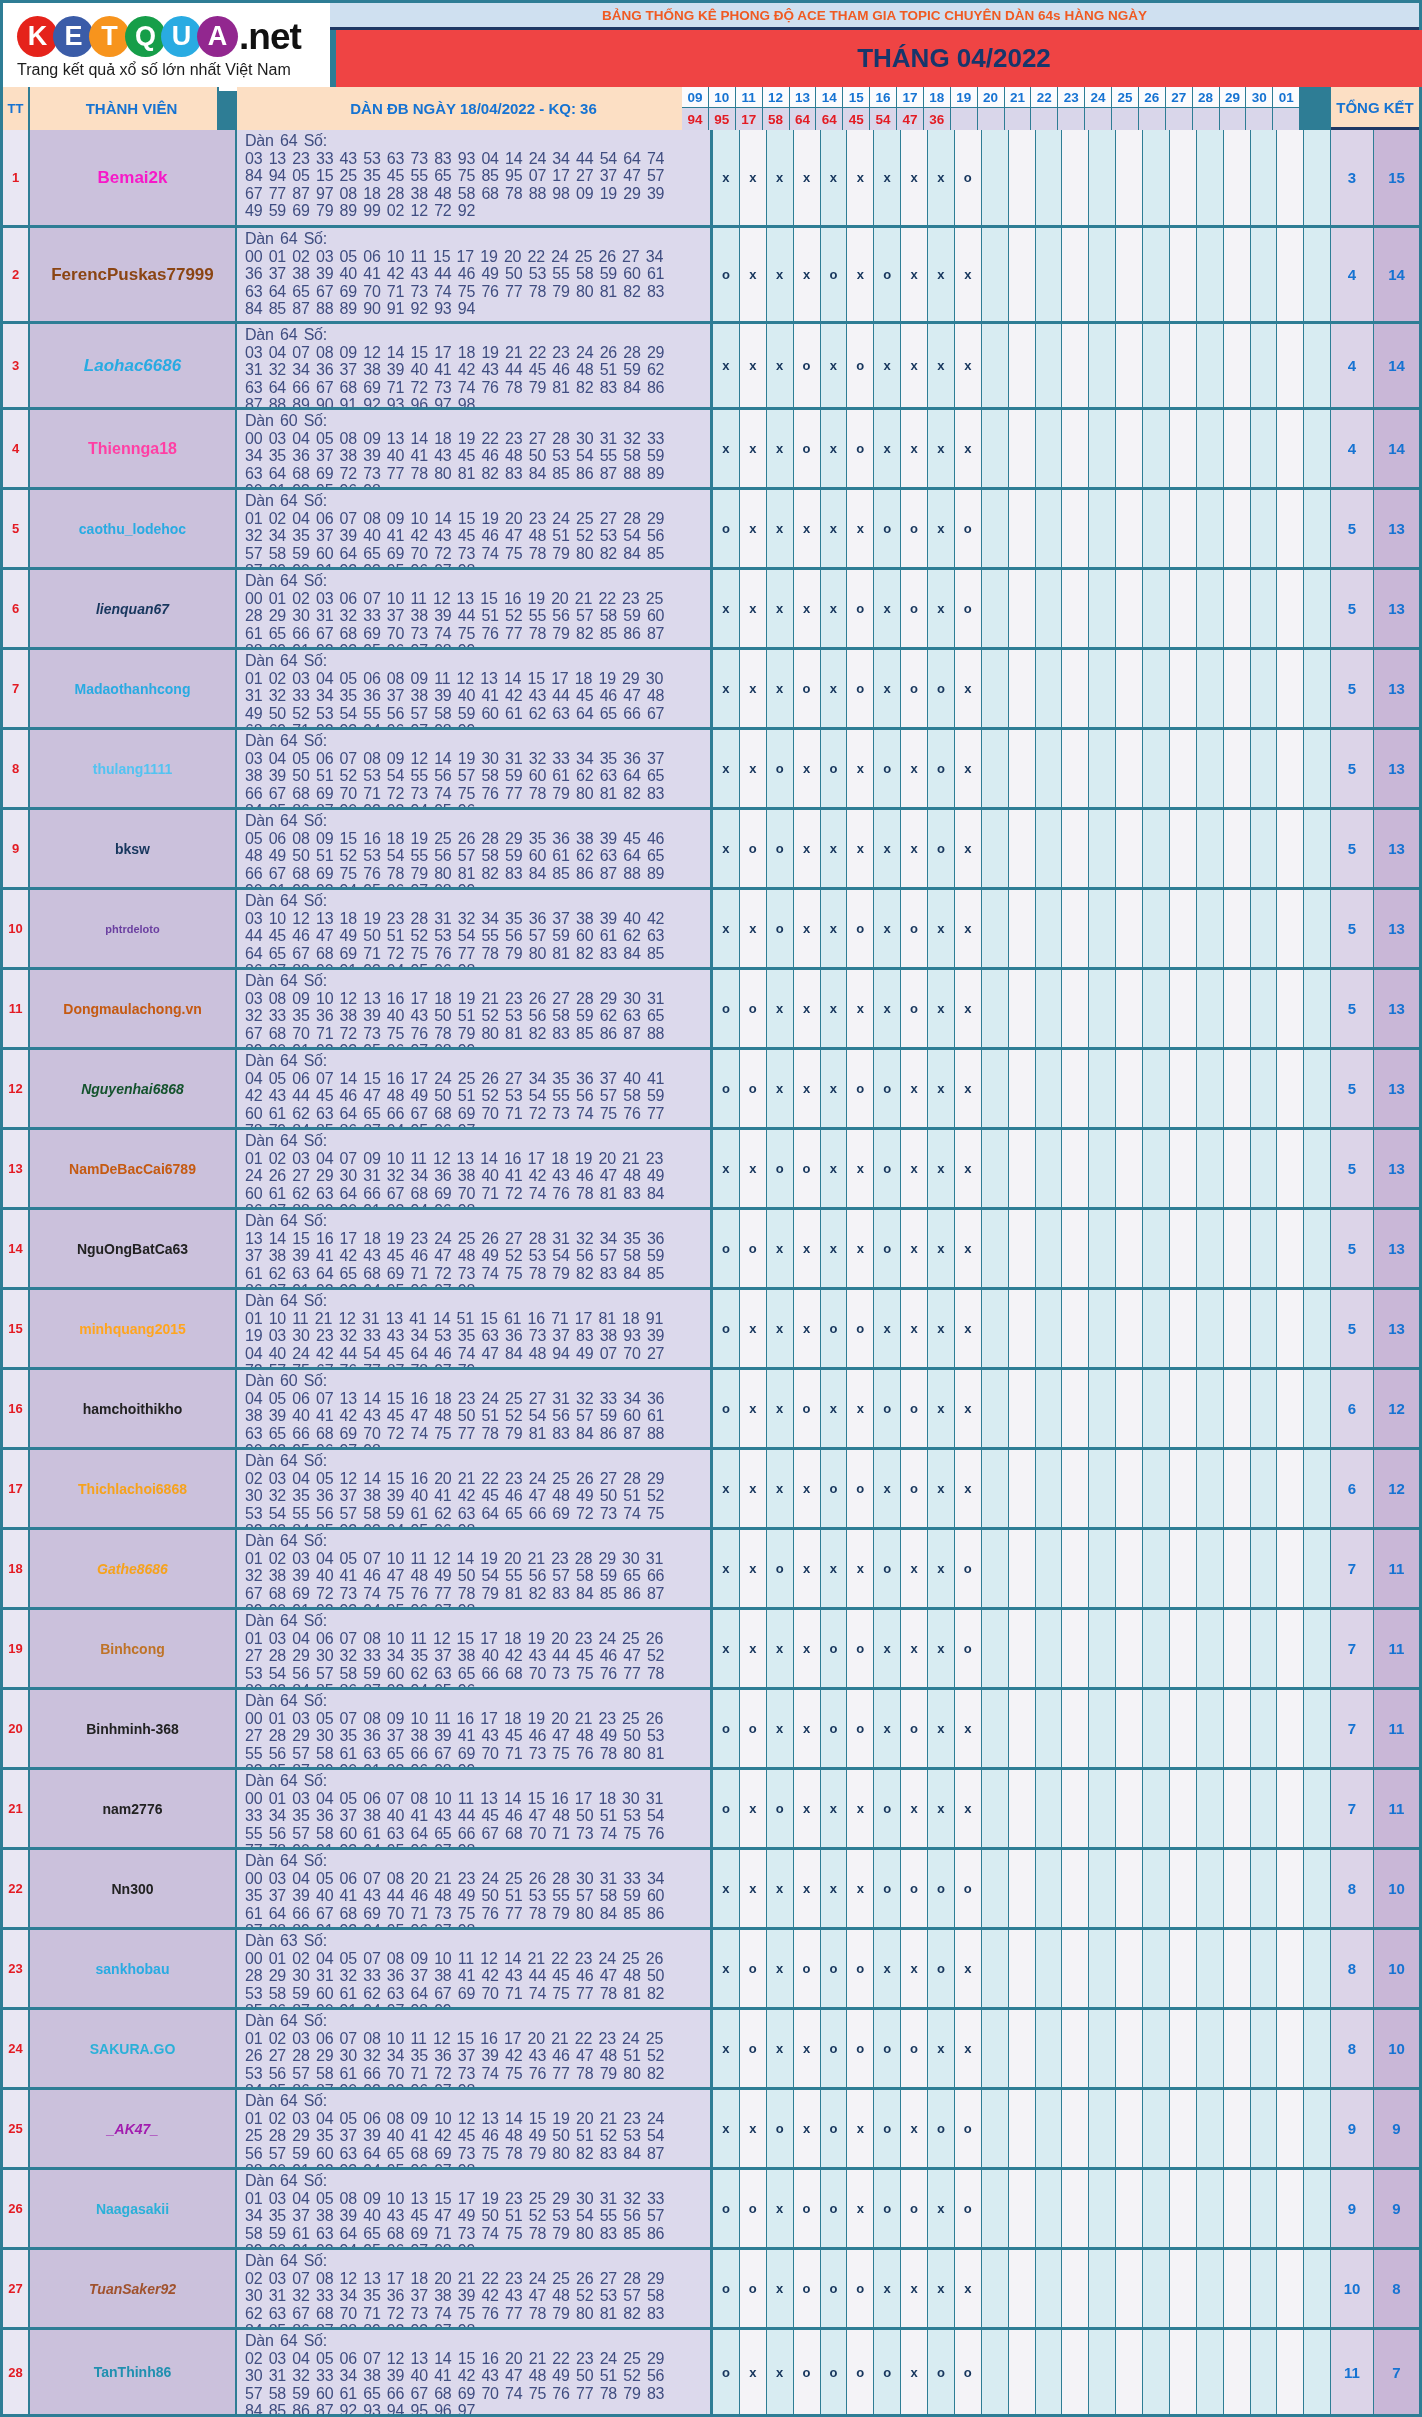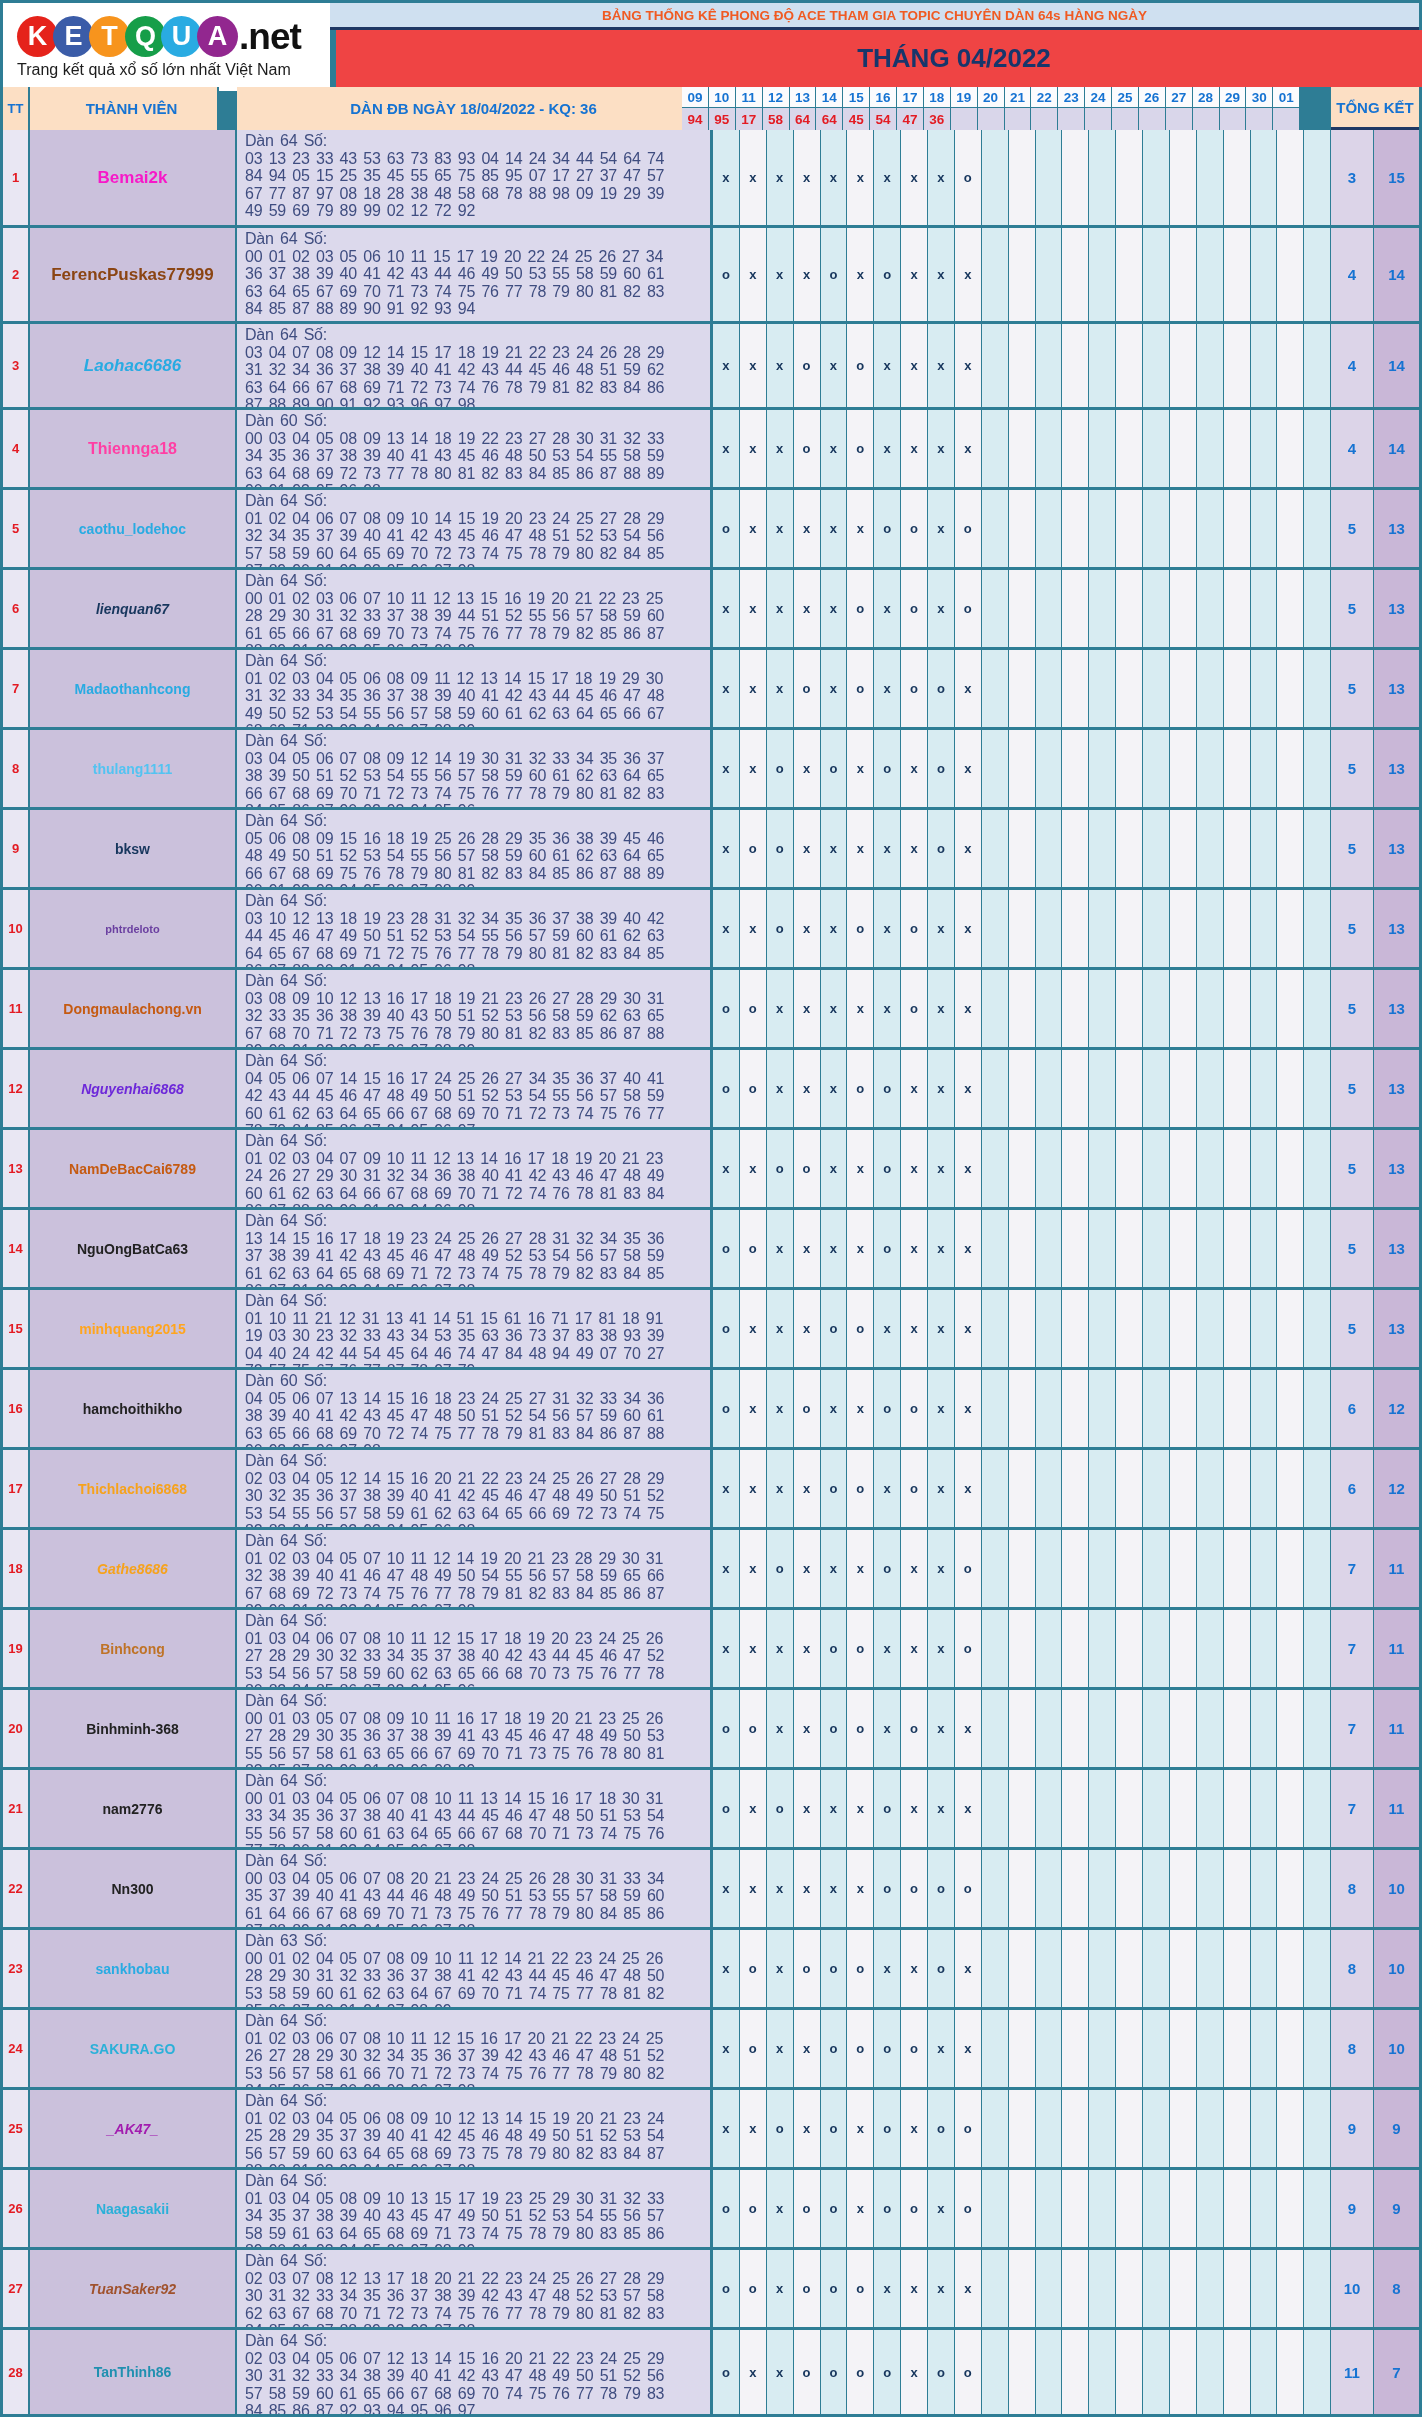--- a/index.html
+++ b/index.html
@@ -528,21 +528,21 @@
           <div class="mcell w"></div>
           <div class="mcell"></div>
           <div class="mcell w"></div>
           <div class="mcell"></div>
         </div>
         <div class="c-t1">5</div>
         <div class="c-t2">13</div>
       </div>
       <div class="row" style="height: 80px;">
         <div class="c-tt">12</div>
-        <div class="c-name it" style="color: #6d28d9; text-align: right;">Nguyenhai6868</div>
+        <div class="c-name it" style="color: #14532d; text-align: right;">Nguyenhai6868</div>
         <div class="c-num">Dàn 64 Số:
 04 05 06 07 14 15 16 17 24 25 26 27 34 35 36 37 40 41
 42 43 44 45 46 47 48 49 50 51 52 53 54 55 56 57 58 59
 60 61 62 63 64 65 66 67 68 69 70 71 72 73 74 75 76 77
 78 79 84 85 86 87 94 95 96 97</div>
         <div class="c-marks">
           <div class="mcell">o</div>
           <div class="mcell w">o</div>
           <div class="mcell">x</div>
           <div class="mcell w">x</div>

